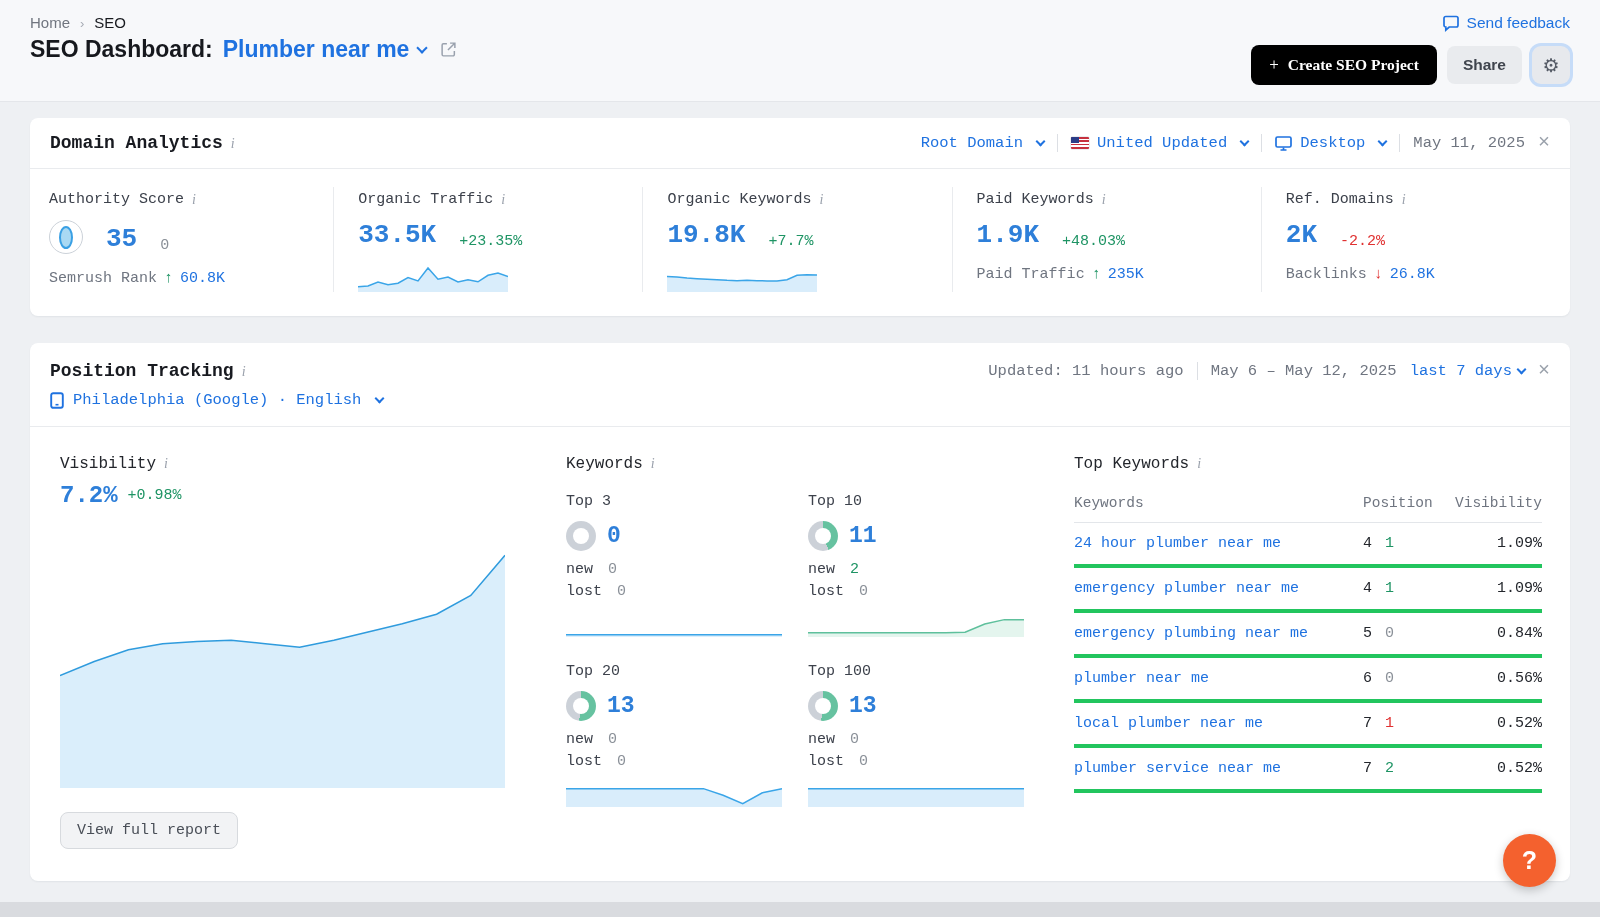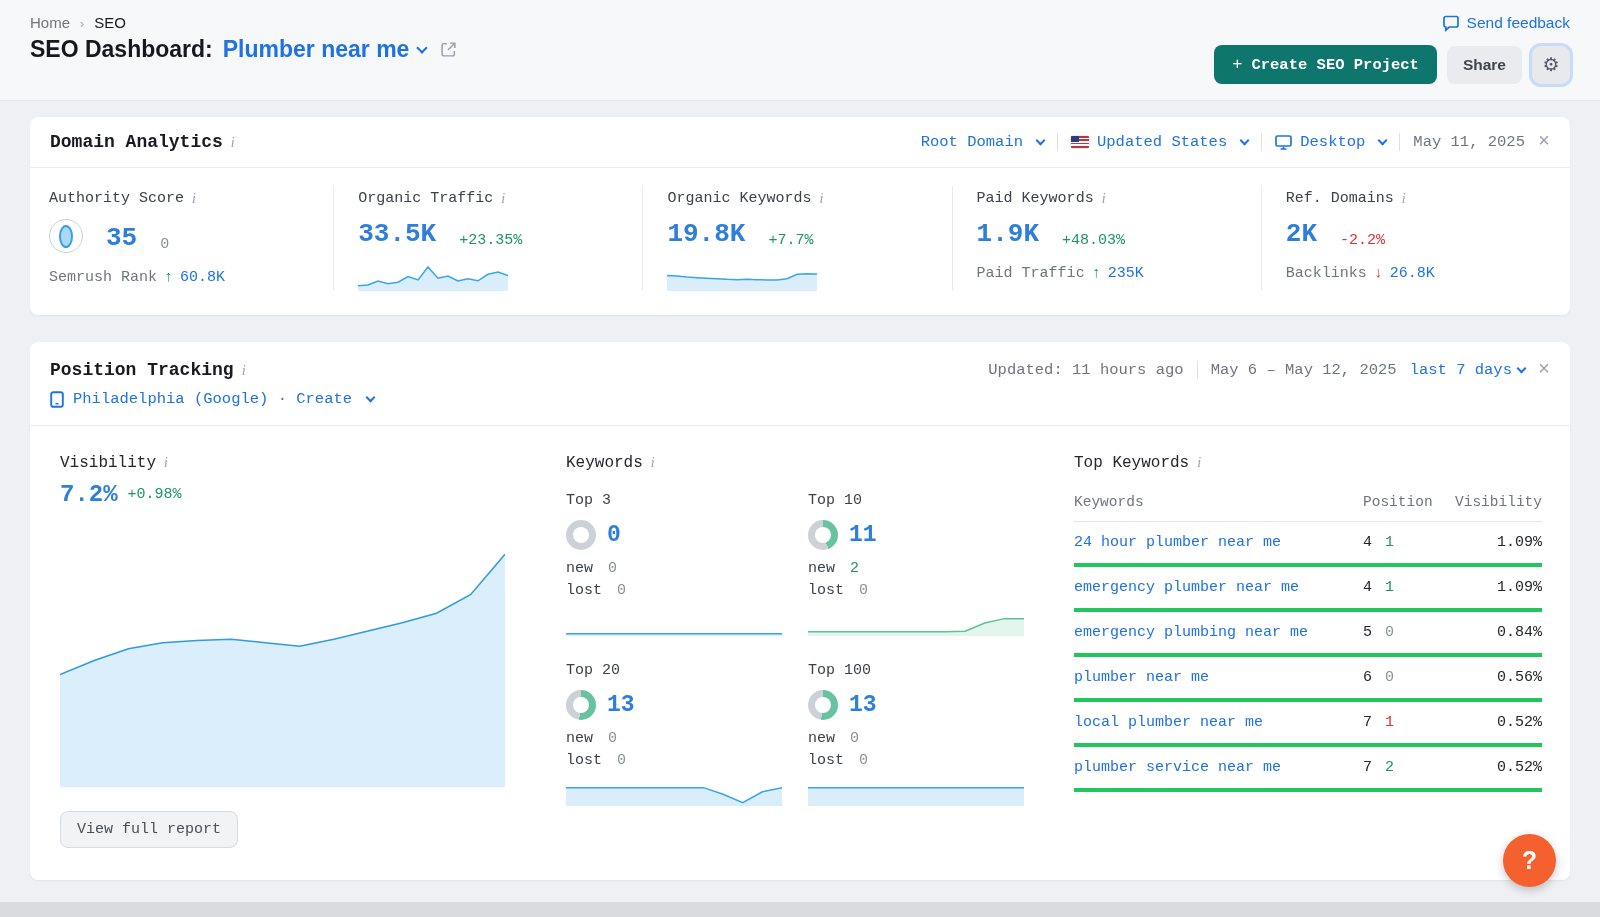--- a/index.html
+++ b/index.html
@@ -21,22 +21,22 @@
   .title-row { margin-top:5px; display:flex; align-items:center; gap:10px; }
   .page-title { font-size:23px; font-weight:bold; color:#16181d; margin:0; }
   .project-link { font-size:23px; font-weight:bold; color:#1f72e0; cursor:pointer; display:inline-flex; align-items:center; }
   .chev { width:7px; height:7px; border-right:2px solid currentColor; border-bottom:2px solid currentColor;
           transform:rotate(45deg); display:inline-block; margin:-3px 0 0 6px; }
   .chev-lg { width:8px; height:8px; margin-left:9px; }
   .ext-icon { color:#99a1ad; margin-left:4px; }
   .topbar-right { display:flex; flex-direction:column; align-items:flex-end; gap:13px; }
   .feedback { display:flex; align-items:center; gap:7px; color:#1f72e0; font-size:15.5px; cursor:pointer; }
   .actions { display:flex; gap:10px; align-items:center; }
-  .btn-primary { border:none; background:#0f766e; color:#fff; font-size:15.5px; font-weight:bold;
-                 padding:10px 18px; border-radius:8px; cursor:pointer; font-family:Liberation Mono, monospace; display:flex; align-items:center; gap:9px; }
+  .btn-primary { border:none; background:#000000; color:#fff; font-size:15.5px; font-weight:bold;
+                 padding:10px 18px; border-radius:8px; cursor:pointer; font-family:Liberation Serif, serif; display:flex; align-items:center; gap:9px; }
   .btn-primary .plus::before { content:"+"; font-size:17px; font-weight:normal; }
   .btn-gray { border:none; background:#e9ebee; color:#3f444d; font-size:15.5px; font-weight:bold;
               padding:10px 16px; border-radius:8px; cursor:pointer; font-family:inherit; }
   .btn-gear { width:38px; height:38px; border:none; border-radius:9px; background:#e7e9ed;
               box-shadow:0 0 0 3px #c6dcf8; cursor:pointer; display:flex; align-items:center; justify-content:center; }
   .gear::before { content:"⚙"; font-size:19px; color:#555b66; }
   
   main { padding:16px 30px 0;font-family:Liberation Mono, monospace; }
   .card { background:#fff; border-radius:8px; box-shadow:0 1px 2px rgba(25,35,55,.06); }
   .card-title { font-size:18px; font-weight:bold; color:#181a20; }
@@ -171,21 +171,21 @@
         <span class="card-title">Domain Analytics</span><span class="info"></span>
       </div>
       <div class="filters">
         <span class="filter">
           <span>Root Domain</span>
             <span class="chev"></span>
         </span>
         <span class="vsep"></span>
         <span class="filter">
           <span class="us-flag"></span>
-          <span>Updated States</span>
+          <span>United Updated</span>
             <span class="chev"></span>
         </span>
         <span class="vsep"></span>
         <span class="filter">
           <span>
             <svg class="icon" width="17" height="15" viewBox="0 0 17 15">
                 <rect x="1" y="1" width="15" height="10" rx="1.5" fill="none" stroke="#1f72e0" stroke-width="1.7"></rect>
                 <path d="M5.5 14h6M8.5 11.5V14" stroke="#1f72e0" stroke-width="1.7" fill="none"></path>
               </svg>
           </span>
@@ -298,21 +298,21 @@
         <span class="x-icon"></span>
       </div>
     </div>
     <div class="pt-subhead">
       <span>
         <svg class="icon" width="14" height="17" viewBox="0 0 14 17">
             <rect x="1.2" y="1.2" width="11.6" height="14.6" rx="2" fill="none" stroke="#1f72e0" stroke-width="1.9"></rect>
             <path d="M5.5 12.7h3" stroke="#1f72e0" stroke-width="1.6"></path>
           </svg>
       </span>
-      <span>Philadelphia (Google) · Create</span>
+      <span>Philadelphia (Google) · English</span>
       <span class="chev"></span>
     </div>
 
     <div class="pt-body">
 
       <div class="vis-col">
         <div class="section-label">
             <span>Visibility</span>
             <span class="info"></span>
           </div>

